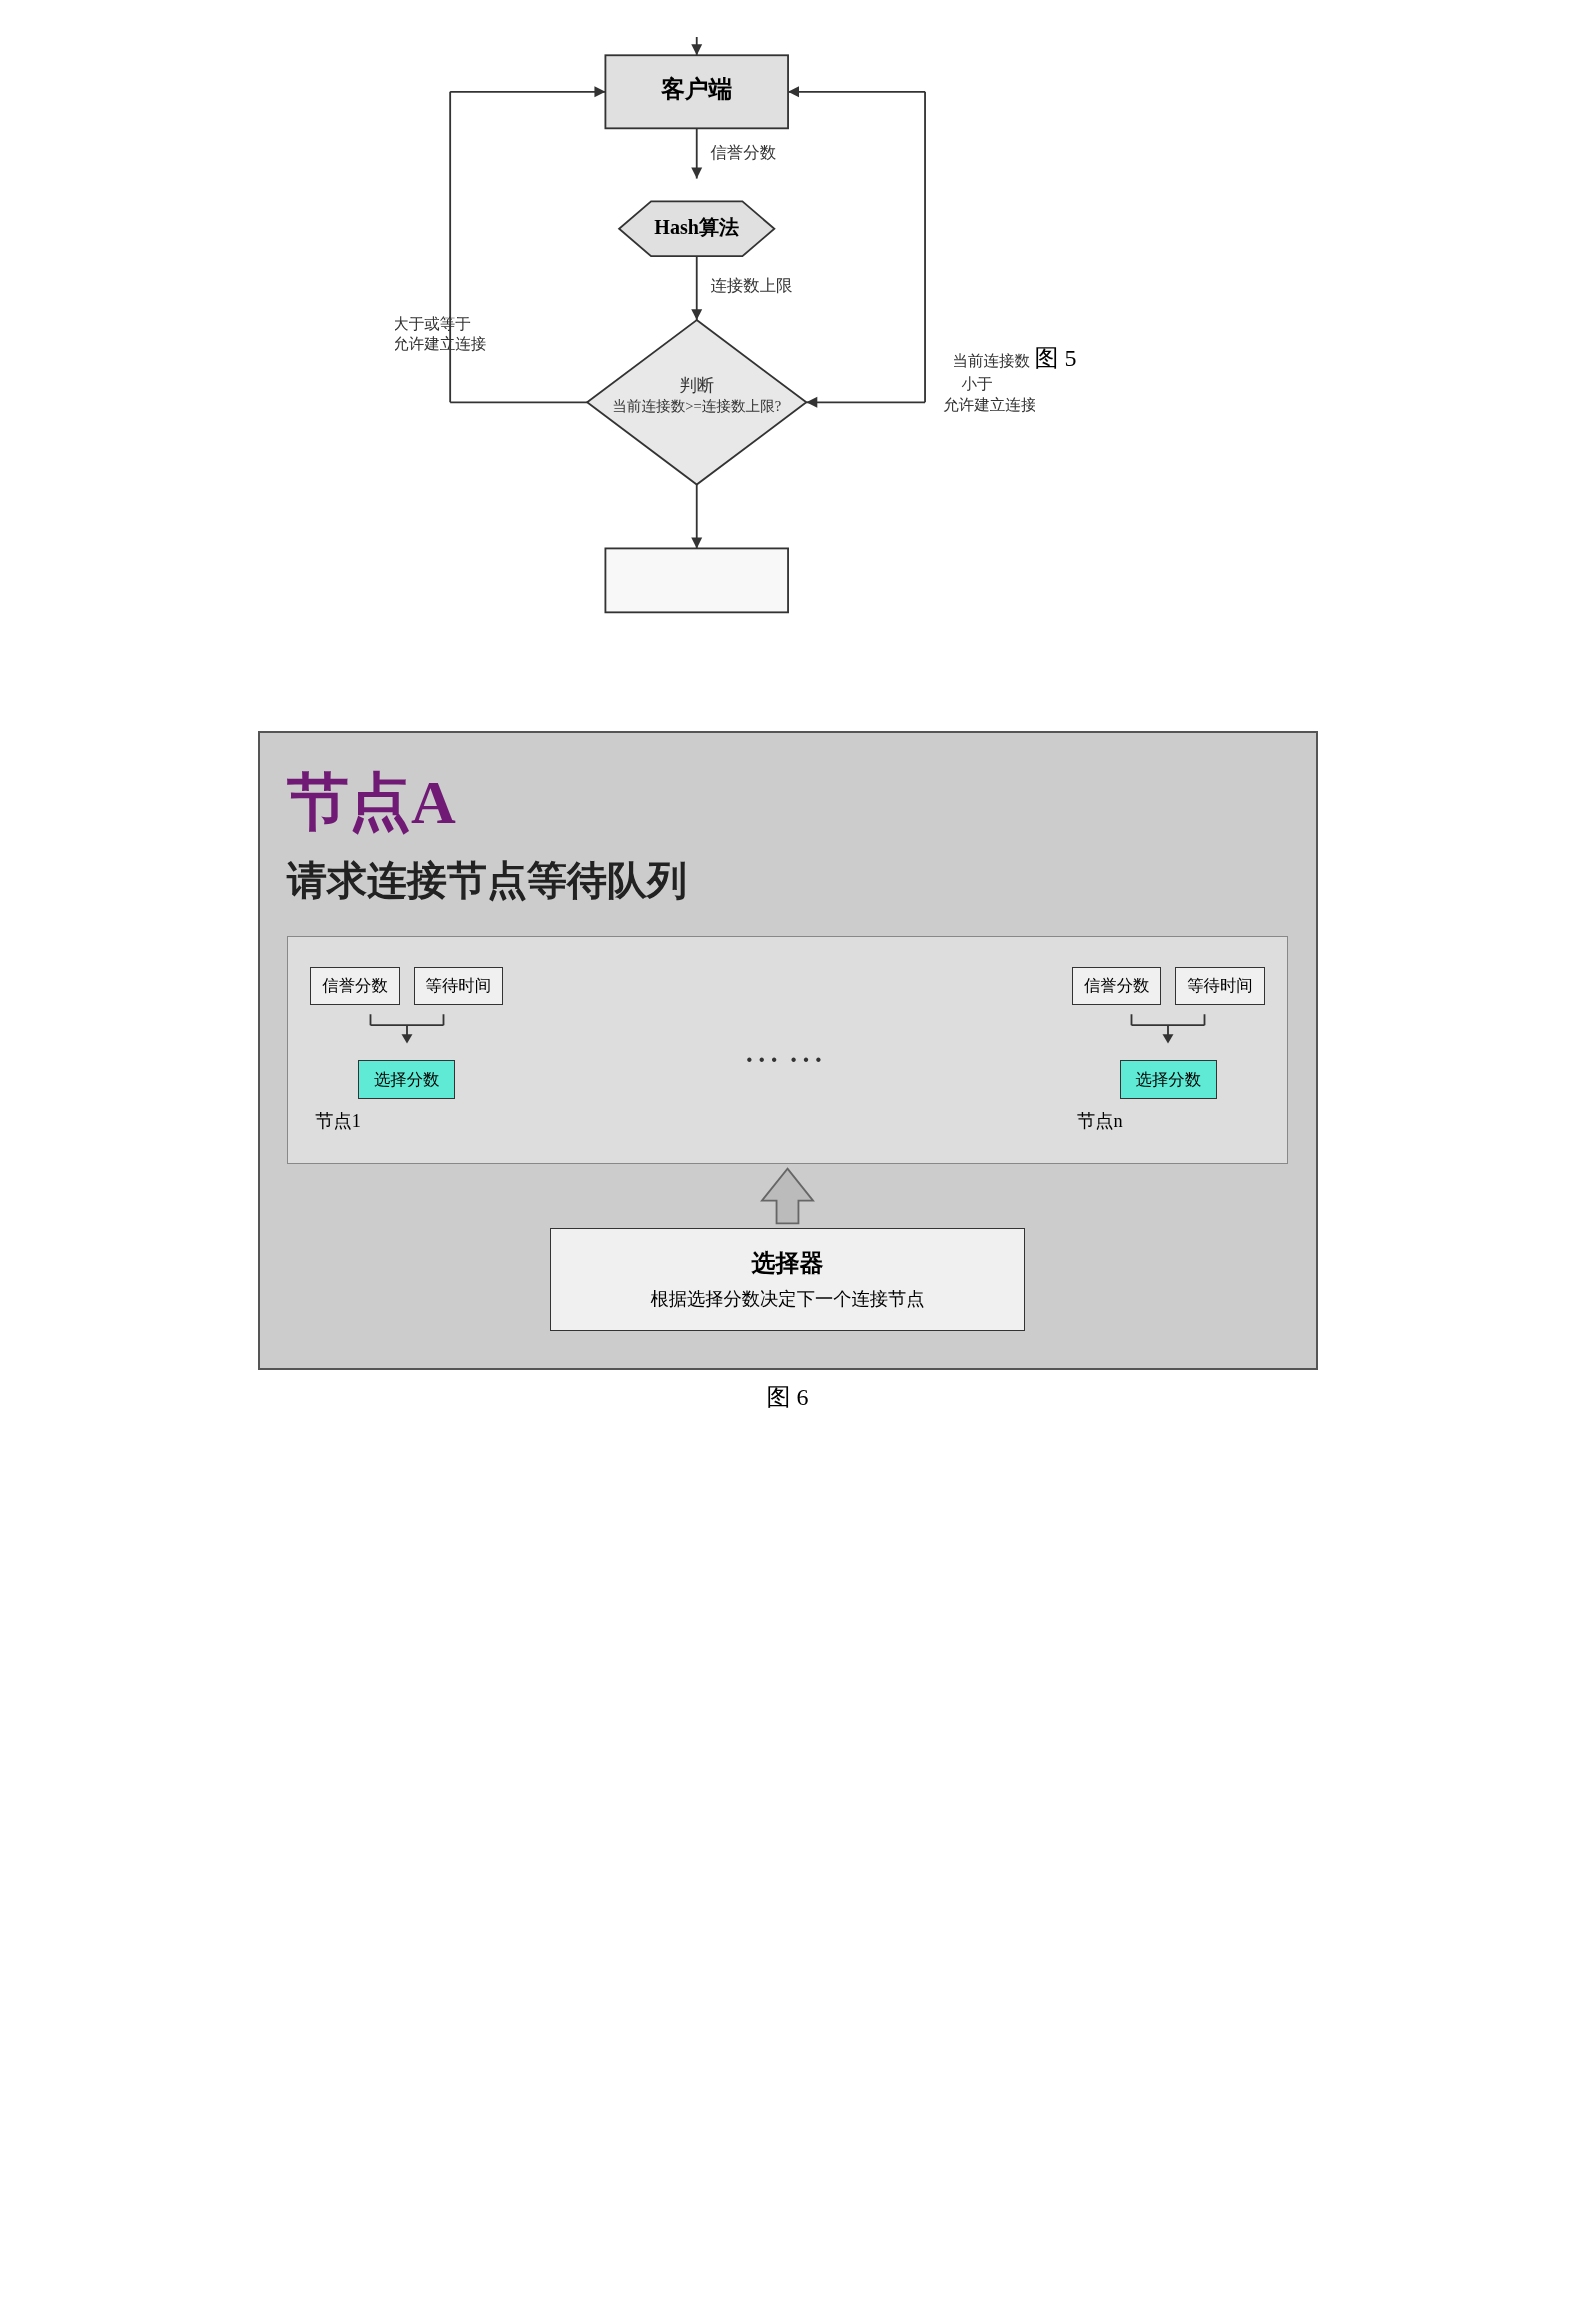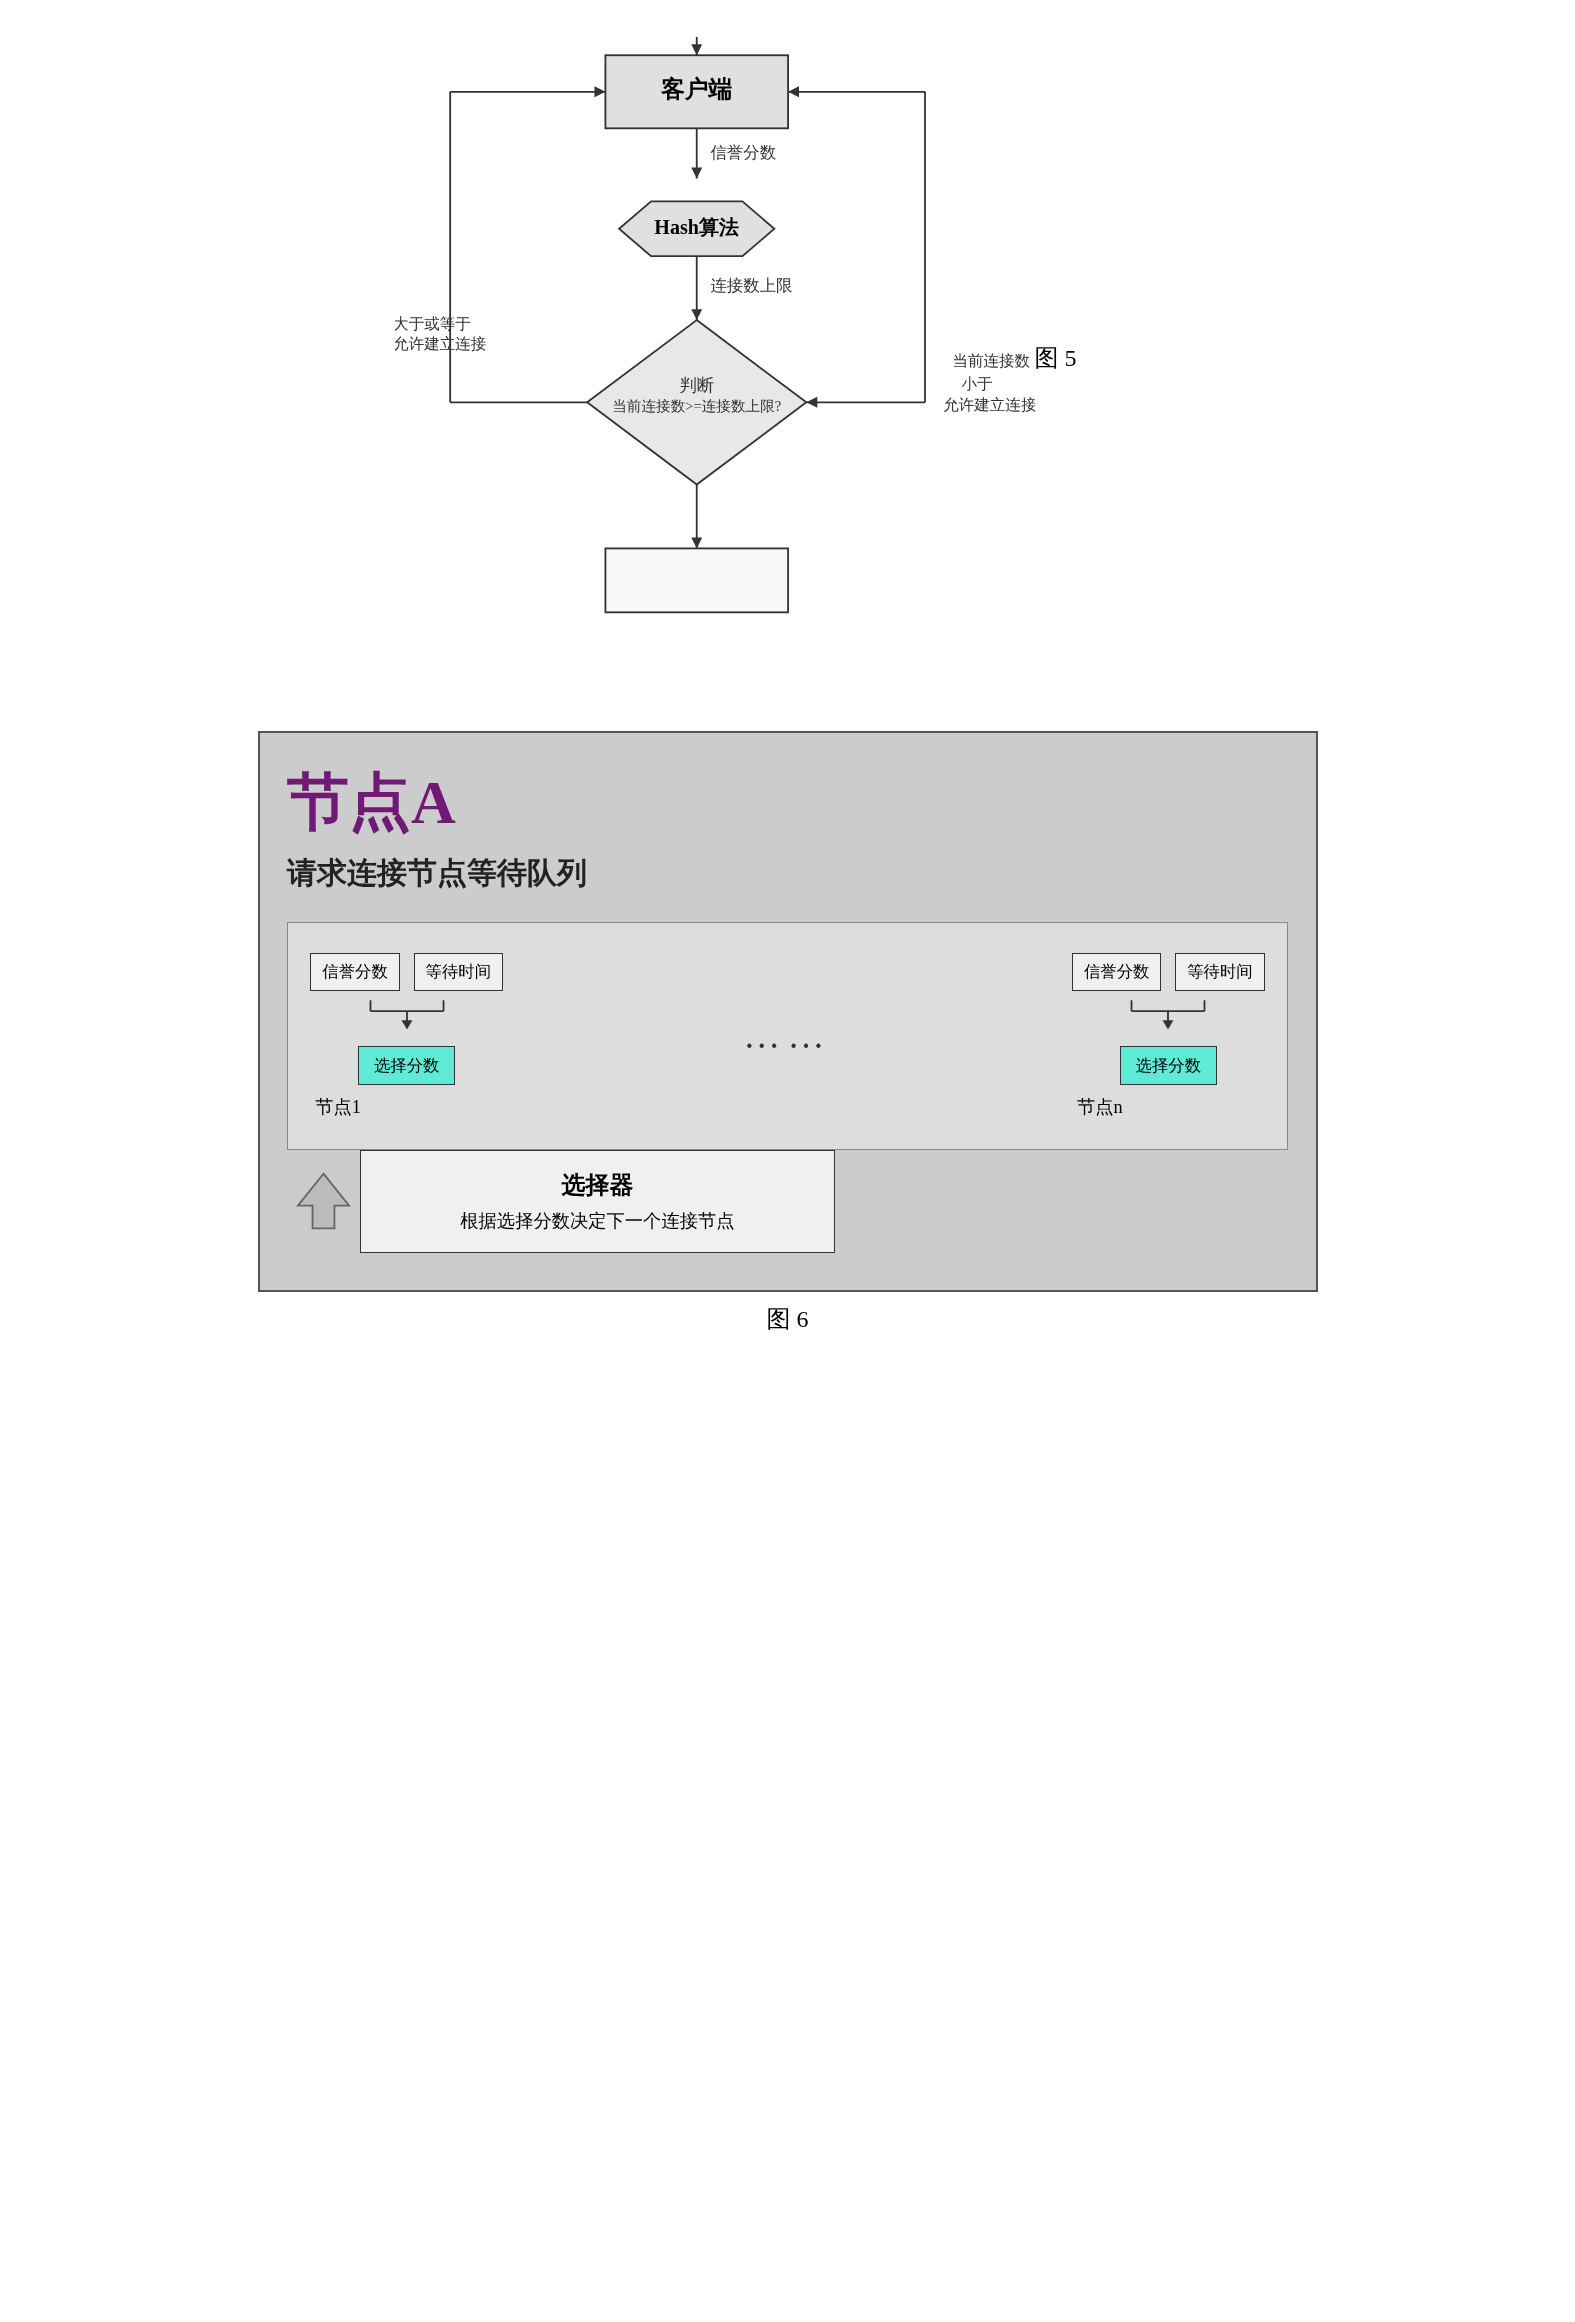--- a/index.html
+++ b/index.html
@@ -61,21 +61,21 @@
 
     .fig6-title-a {
       font-size: 62px;
       font-weight: bold;
       color: #701a75;
       margin-bottom: 9.1px;
       font-family: "SimSun", serif;
     }
 
     .fig6-subtitle {
-      font-size: 30px;
+      font-size: 40px;
       font-weight: bold;
       color: #222;
       margin-bottom: 27.4px;
       font-family: "SimSun", serif;
     }
 
     .fig6-queue-area {
       background: #ddd;
       border: 1.8px solid #888;
       width: 100%;
@@ -132,21 +132,21 @@
     .fig6-dots {
       font-size: 37px;
       letter-spacing: 7.3px;
       color: #333;
       flex: 1;
       text-align: center;
     }
 
     .fig6-selector-area {
       display: flex;
-      flex-direction: row;
+      flex-direction: column;
       align-items: center;
       margin-top: 0;
       gap: 0;
     }
 
     .fig6-selector-box {
       border: 1.8px solid #333;
       background: #f0f0f0;
       padding: 18.3px 37px;
       text-align: center;

